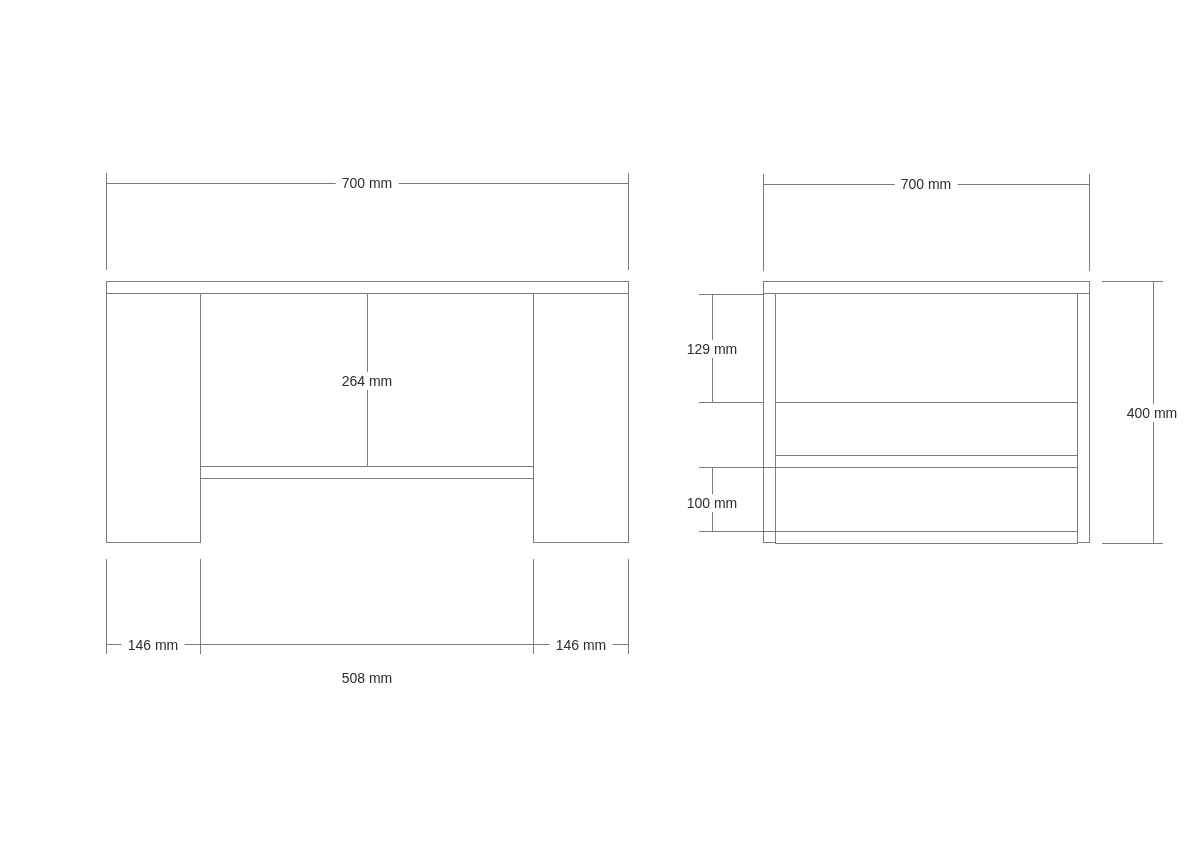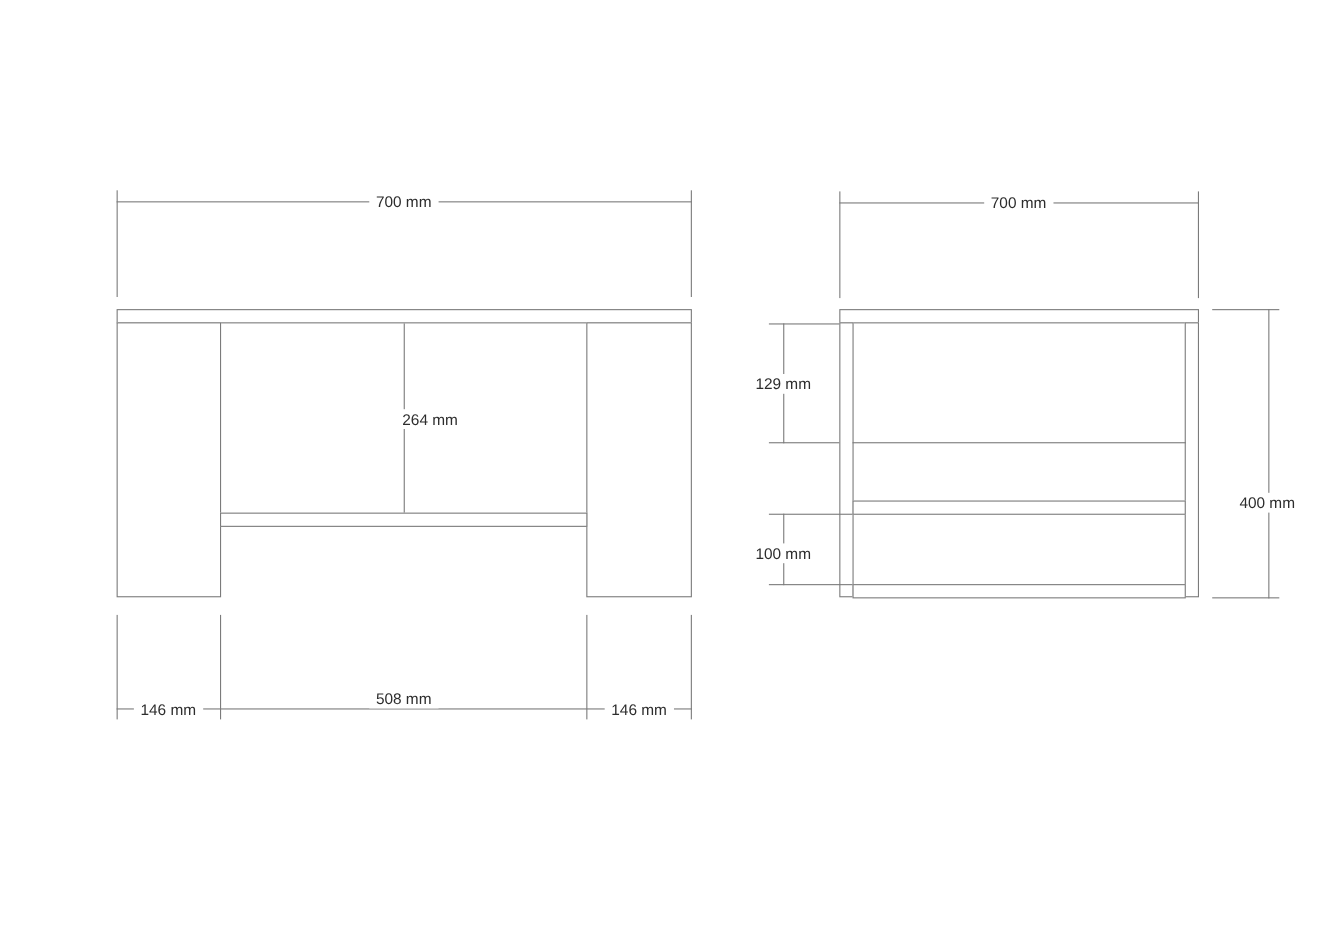--- a/index.html
+++ b/index.html
@@ -55,29 +55,29 @@
     <div class="rect" style="left:106px; top:293px; width:95px; height:250px;"></div>
     <div class="rect" style="left:533px; top:293px; width:96px; height:250px;"></div>
     <div class="rect" style="left:200px; top:466px; width:334px; height:13px;"></div>
 
     <div class="line v" style="left:106px; top:173px; height:97px;"></div>
     <div class="line v" style="left:628px; top:173px; height:97px;"></div>
     <div class="line h" style="left:106px; top:183px; width:523px;"></div>
     <div class="dim-label" style="left:367px; top:183px;">700 mm</div>
 
     <div class="line v" style="left:367px; top:294px; height:172px;"></div>
-    <div class="dim-label" style="left:367px; top:381px;margin-left:24px;">264 mm</div>
+    <div class="dim-label" style="left:367px; top:381px;">264 mm</div>
 
     <div class="line v" style="left:106px; top:559px; height:95px;"></div>
     <div class="line v" style="left:200px; top:559px; height:95px;"></div>
     <div class="line v" style="left:533px; top:559px; height:95px;"></div>
     <div class="line v" style="left:628px; top:559px; height:95px;"></div>
     <div class="line h" style="left:106px; top:644px; width:523px;"></div>
     <div class="dim-label" style="left:153px; top:645px;">146 mm</div>
-    <div class="dim-label" style="left:367px; top:635px;">508 mm</div>
+    <div class="dim-label" style="left:367px; top:678px;">508 mm</div>
     <div class="dim-label" style="left:581px; top:645px;">146 mm</div>
   </div>
 
   <div>
 
     <div class="rect" style="left:763px; top:281px; width:327px; height:13px;"></div>
     <div class="rect" style="left:763px; top:293px; width:13px; height:250px;"></div>
     <div class="rect" style="left:1077px; top:293px; width:13px; height:250px;"></div>
     <div class="line h" style="left:775px; top:402px; width:303px;"></div>
     <div class="rect" style="left:775px; top:455px; width:303px; height:13px;"></div>
@@ -94,16 +94,16 @@
     <div class="dim-label" style="left:712px; top:349px;">129 mm</div>
 
     <div class="line h" style="left:699px; top:467px; width:76px;"></div>
     <div class="line h" style="left:699px; top:531px; width:76px;"></div>
     <div class="line v" style="left:712px; top:467px; height:65px;"></div>
     <div class="dim-label" style="left:712px; top:503px;">100 mm</div>
 
     <div class="line h" style="left:1102px; top:281px; width:61px;"></div>
     <div class="line h" style="left:1102px; top:543px; width:61px;"></div>
     <div class="line v" style="left:1153px; top:281px; height:263px;"></div>
-    <div class="dim-label" style="left:1152px; top:413px;margin-top:44px;">400 mm</div>
+    <div class="dim-label" style="left:1152px; top:413px;">400 mm</div>
   </div>
 
 </div>
 
 </body></html>

